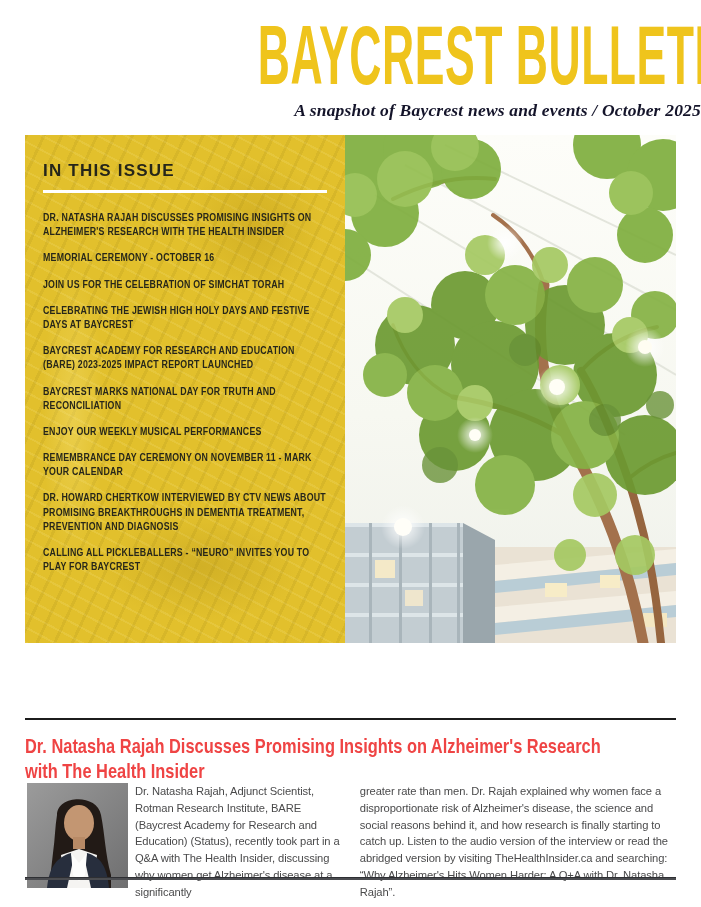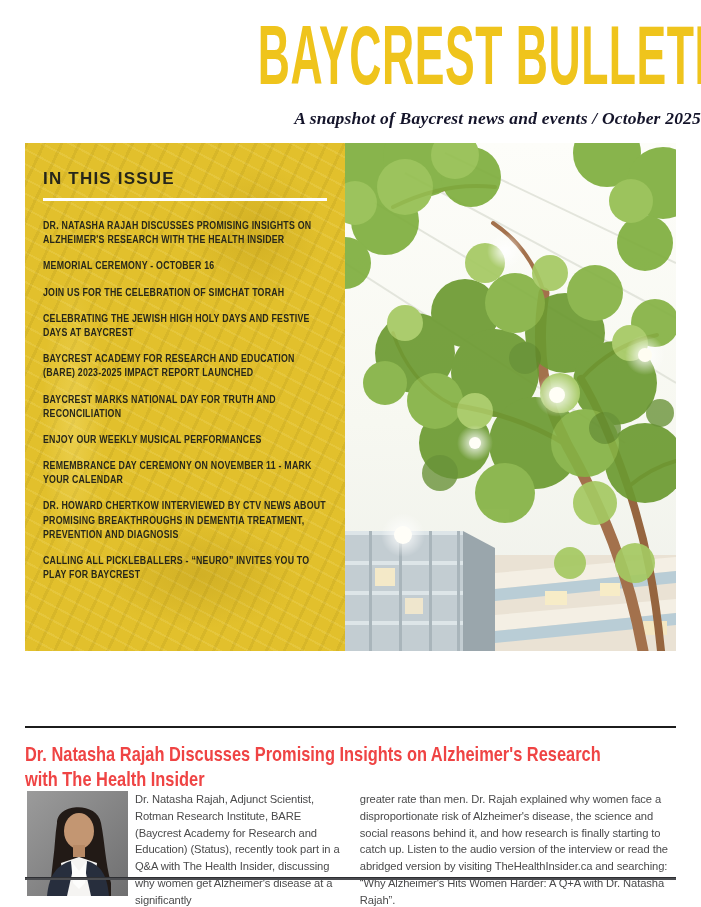--- a/index.html
+++ b/index.html
@@ -16,21 +16,21 @@
     font-weight:700;
     font-size:84px;
     line-height:78px;
     color:#EFC41C;
     letter-spacing:1px;
     transform:scaleX(0.53);
     transform-origin:50% 50%;
     white-space:nowrap;
   }
   .masthead-subtitle{
-    margin-top:14px;
+    margin-top:6px;
     font-family:"Liberation Serif",serif;
     font-style:italic;
     font-weight:700;
     font-size:17.5px;
     color:#14142a;
     letter-spacing:0.2px;
   }
   .hero{
     margin:14px 25px 0 25px;
     display:flex;

